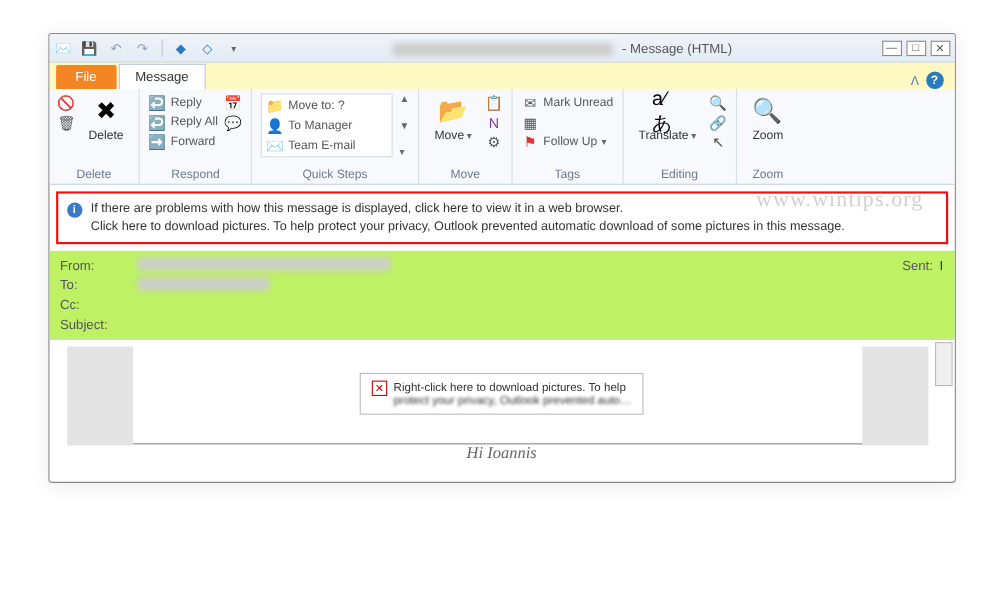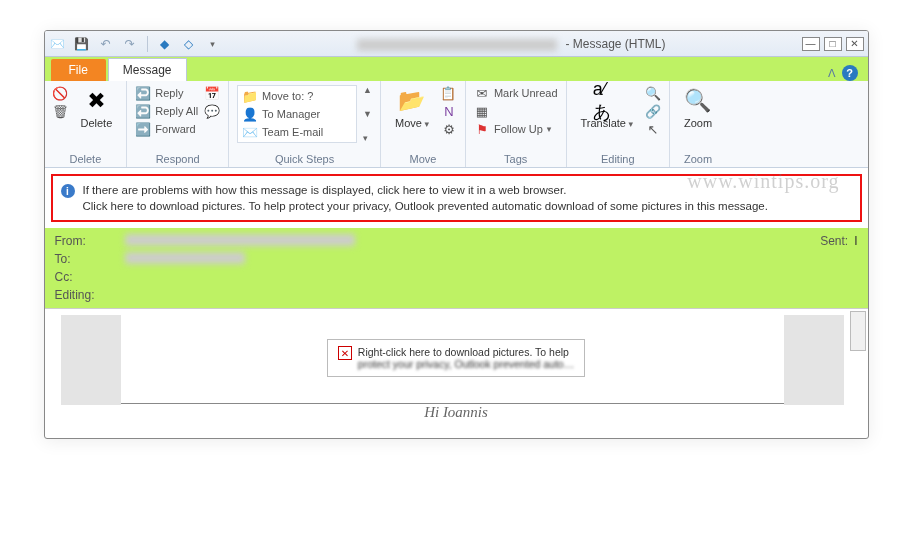--- a/index.html
+++ b/index.html
@@ -6,21 +6,21 @@
 body { font-family: "Segoe UI", Tahoma, sans-serif; font-size: 12px; background: #fff; padding: 30px; display: flex; justify-content: center; }
 .window { width: 825px; border: 1px solid #888; border-radius: 3px; overflow: hidden; background: #fff; box-shadow: 0 2px 18px rgba(0,0,0,0.08); }
 .titlebar { height: 26px; background: linear-gradient(#f0f4f9,#e3ebf5); display: flex; align-items: center; padding: 0 4px; border-bottom: 1px solid #bcc8d8; }
 .qat { display: flex; align-items: center; gap: 6px; }
 .qat-btn { width: 18px; height: 18px; display: flex; align-items: center; justify-content: center; font-size: 12px; color: #555; }
 .qat-sep { width:1px; height:16px; background:#bcc8d8; margin:0 2px;}
 .title-text { flex:1; text-align:center; color:#555; font-size:12px; display:flex; justify-content:center; gap:8px; align-items:flex-end;}
 .blur { filter: blur(3px); background:#ccc; color:#ccc; border-radius:2px; display:inline-block;}
 .winctrl { display:flex; gap:4px; }
 .winctrl span { width:18px; height:14px; border:1px solid #888; font-size:10px; display:flex; align-items:center; justify-content:center; color:#555; background:#fff;}
-.tabrow { display:flex; align-items:flex-end; background:#bef264; height:24px; padding:0 6px; }
+.tabrow { display:flex; align-items:flex-end; background:#fef9c3; height:24px; padding:0 6px; }
 .filetab { background:#f38522; color:#fff; padding:4px 18px; font-size:12px; border-radius:2px 2px 0 0;}
 .msgtab { background:#fff; color:#333; padding:4px 14px; font-size:12px; border:1px solid #bcc8d8; border-bottom:none; margin-left:2px;}
 .tabspacer { flex:1;}
 .tabhelp { display:flex; gap:6px; align-items:center; padding-right:4px;}
 .helpicon { width:16px; height:16px; border-radius:50%; background:#2a7ac0; color:#fff; font-size:11px; display:flex; align-items:center; justify-content:center; font-weight:bold;}
 .ribbon { display:flex; background:#f7f9fc; border-bottom:1px solid #c6d2e1; }
 .group { border-right:1px solid #d5dde8; padding:4px 8px 2px; display:flex; flex-direction:column; align-items:center; }
 .group-body { display:flex; align-items:flex-start; gap:6px; min-height:66px;}
 .group-label { font-size:11px; color:#6b7a8f; padding:2px 0 0; text-align:center;}
 .bigbtn { display:flex; flex-direction:column; align-items:center; gap:2px; padding:2px 6px; min-width:40px;}
@@ -249,21 +249,21 @@
     </div>
     <div class="hrow">
       <span class="hlabel">To:</span>
       <span class="hval"><span class="blur" style="width:120px;height:12px;">&nbsp;</span></span>
     </div>
     <div class="hrow">
       <span class="hlabel">Cc:</span>
       <span class="hval"></span>
     </div>
     <div class="hrow">
-      <span class="hlabel">Editing:</span>
+      <span class="hlabel">Subject:</span>
     </div>
   </div>
 
   <div class="body-area">
     <div class="scroll-stub"></div>
     <div class="grey-band grey-left"></div>
     <div class="grey-band grey-right"></div>
     <div class="imgblock">
       <span class="ximg">✕</span>
       <div>

